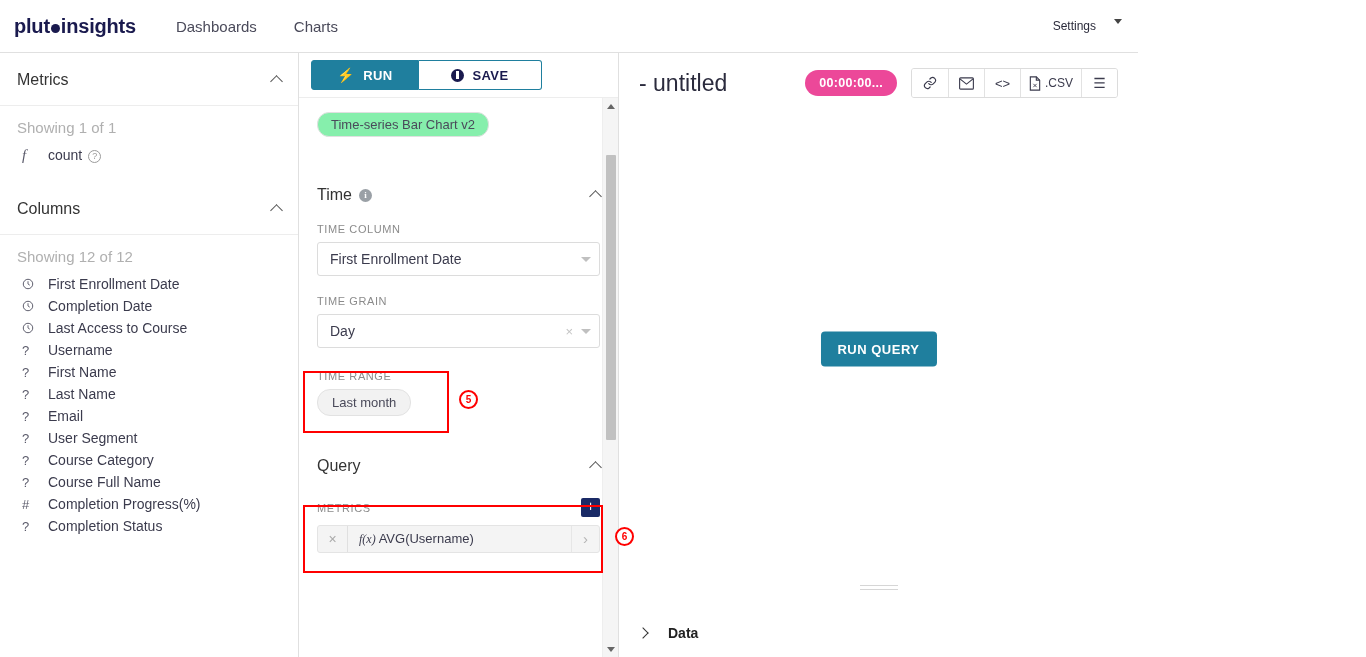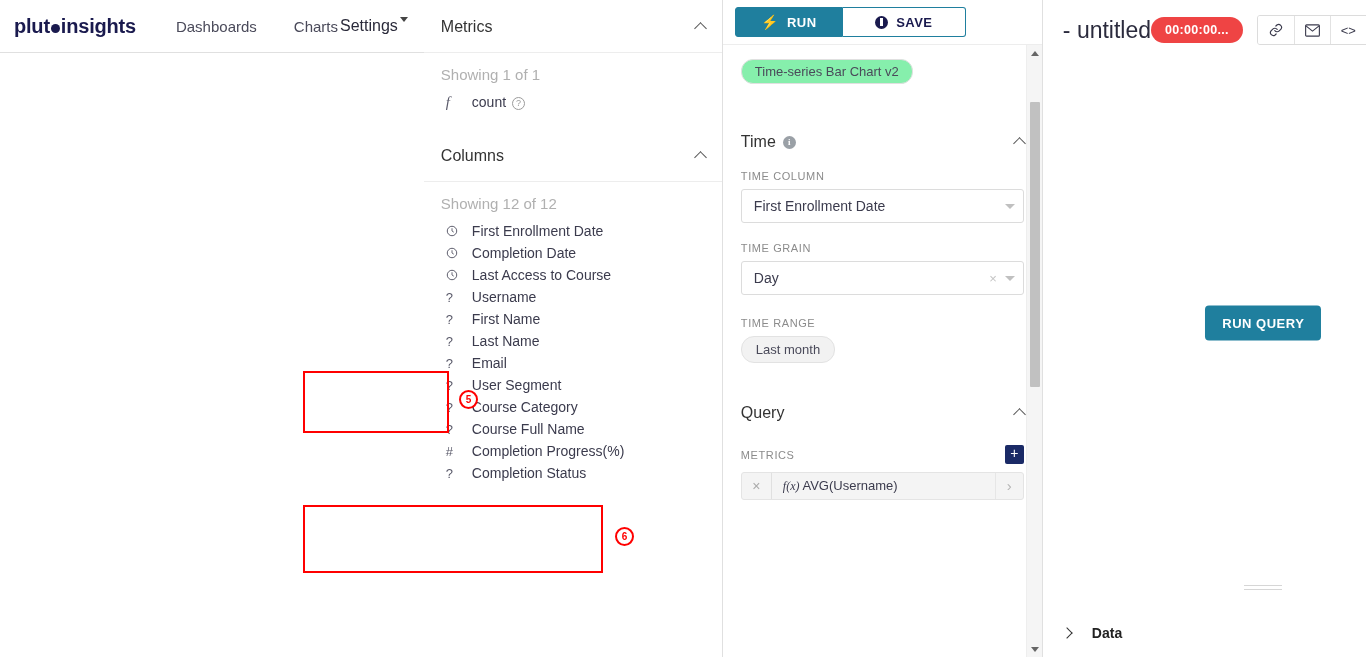--- a/index.html
+++ b/index.html
@@ -2,21 +2,21 @@
 <html><head>
 <meta charset="utf-8">
 <style>
   * { box-sizing: border-box; margin: 0; padding: 0; }
   html, body {
     width: 1366px; height: 657px;
     font-family: "Liberation Sans", sans-serif;
     background: #fff; color: #323232;
     overflow: hidden;
   }
-  .app { position: relative; width: 1138px; height: 657px; display: flex; }
+  .app { position: relative; width: 1138px; height: 657px; display: flex; flex-direction: column; }
 
   
   .navbar {
     height: 53px; flex: 0 0 53px;
     display: flex; align-items: center;
     border-bottom: 1px solid #e0e0e0;
     background: #fff; padding: 0 16px 0 14px;
   }
   .brand {
     font-size: 20px; font-weight: bold; color: #1a1a4e;
@@ -27,22 +27,22 @@
     display: inline-block; width: 9px; height: 9px; border-radius: 50%;
     background: #1a1a4e; margin: 0 1px;
   }
   .nav-links { display: flex; align-items: center; gap: 33px; }
   .nav-link {
     font-size: 15px; color: #4a4a5a; cursor: pointer;
     padding: 4px 2px; white-space: nowrap;
   }
   .nav-right { margin-left: auto; display: flex; align-items: center; }
   .settings-menu {
-    font-size: 16px; color: #2a2a3a; cursor: pointer;
-    display: flex; align-items: flex-start; gap: 2px;
+    font-size: 12px; color: #2a2a3a; cursor: pointer;
+    display: flex; align-items: flex-start; gap: 18px;
   }
   .caret-down {
     width: 0; height: 0; border-left: 4px solid transparent;
     border-right: 4px solid transparent; border-top: 5px solid #444;
     display: inline-block;
   }
 
   
   .body-row { flex: 1; display: flex; min-height: 0; }
 
@@ -208,21 +208,21 @@
     flex: 1; min-width: 0; background: #fff; display: flex; flex-direction: column;
     position: relative;
   }
   .chart-header {
     height: 60px; flex: 0 0 60px; display: flex; align-items: center;
     padding: 0 20px 0 20px;
   }
   .chart-title { font-size: 23px; color: #2b2b3d; white-space: nowrap; }
   .chart-header-right { margin-left: auto; display: flex; align-items: center; gap: 14px; }
   .timer-pill {
-    background: #ef4444; color: #fff; border-radius: 13px;
+    background: #ec4899; color: #fff; border-radius: 13px;
     padding: 6px 14px; font-size: 12.5px; font-weight: bold; letter-spacing: .3px;
     white-space: nowrap;
   }
   .btn-group { display: flex; border: 1px solid #dcdcdc; border-radius: 3px; overflow: hidden; }
   .btn-group > div {
     height: 28px; min-width: 36px; display: flex; align-items: center;
     justify-content: center; gap: 4px; border-left: 1px solid #e2e2e2;
     background: #fff; cursor: pointer; font-size: 12px; color: #3b3b4d;
     padding: 0 8px;
   }

